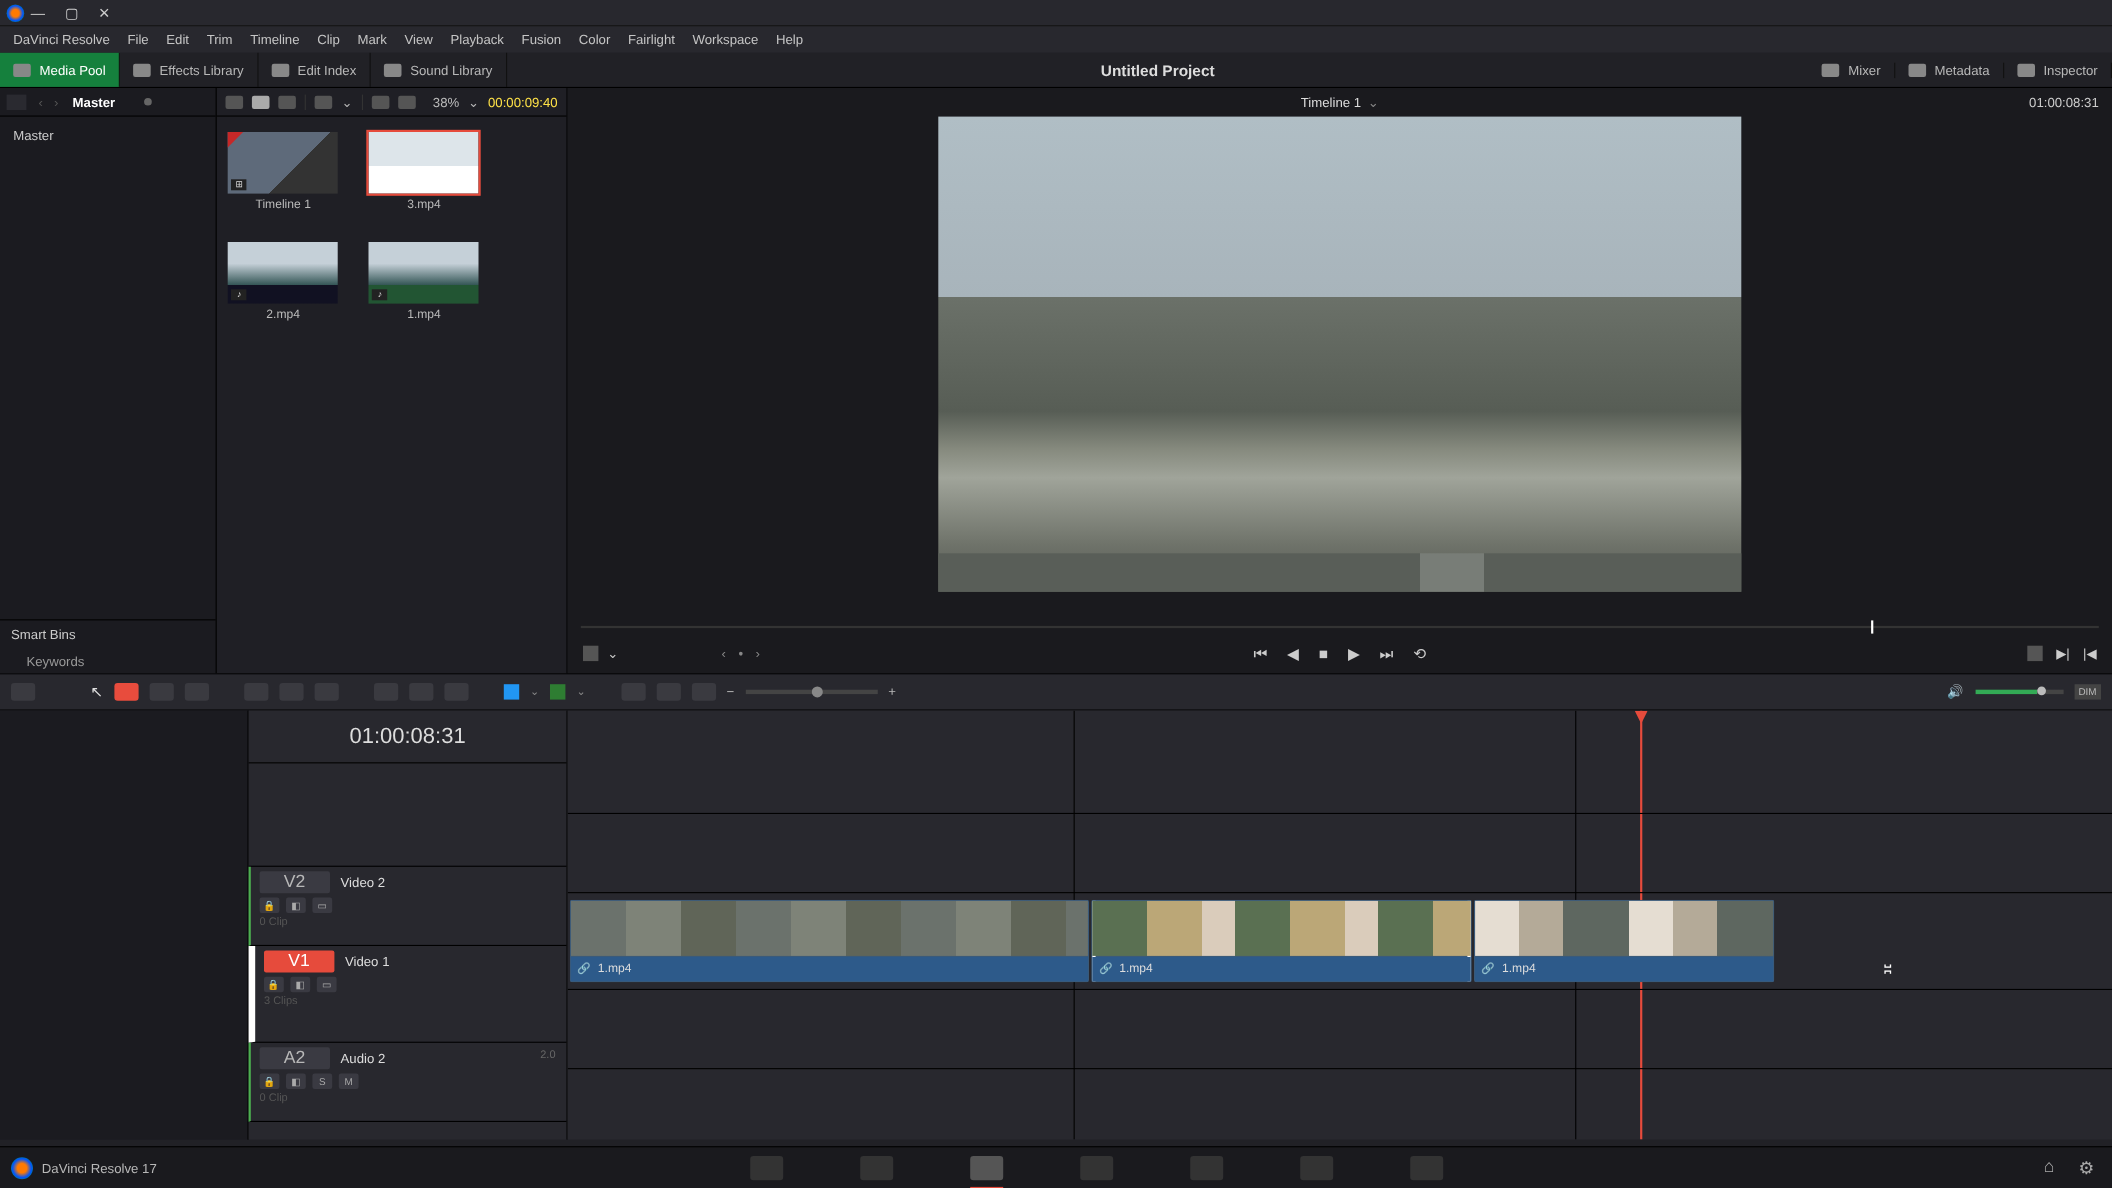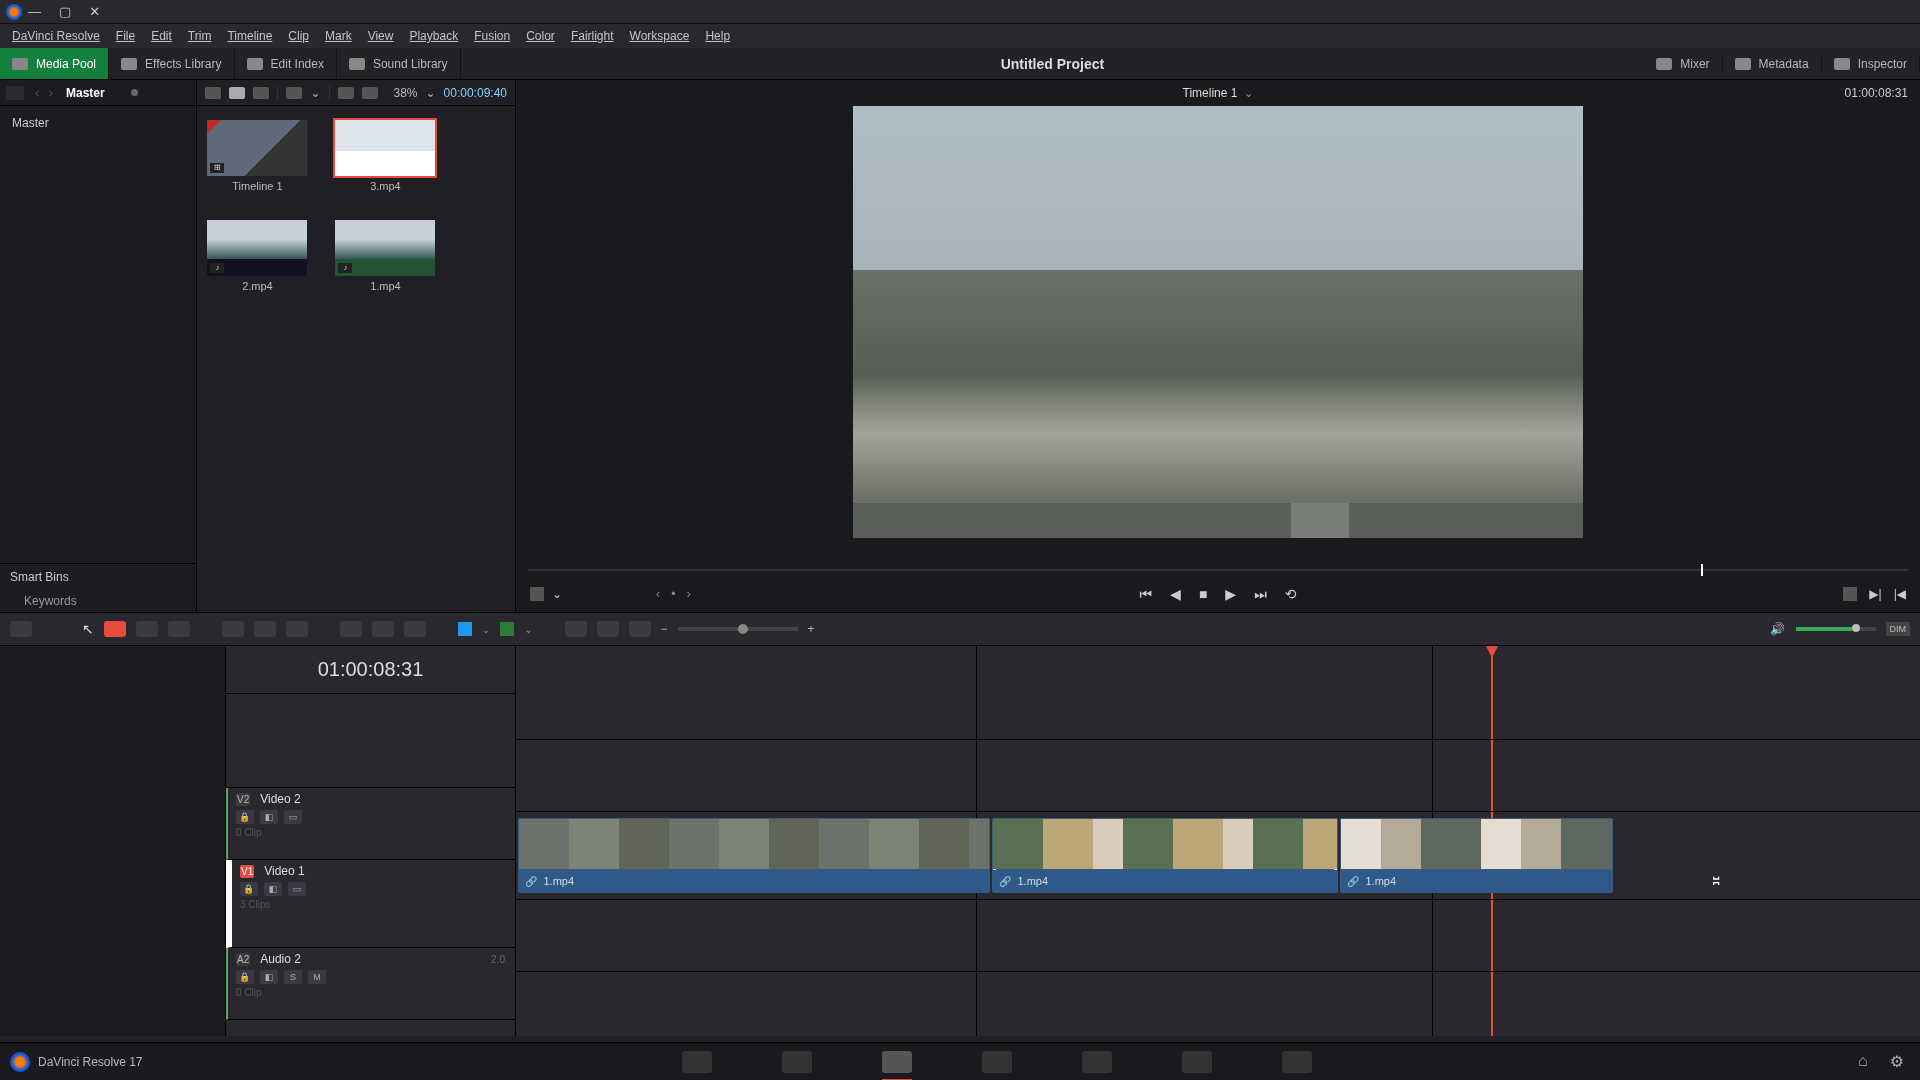--- a/index.html
+++ b/index.html
@@ -7,21 +7,21 @@
 
 
 .titlebar { height: 24px; background: #28282e; display: flex; align-items: center; padding: 0 6px; border-bottom: 1px solid #111; }
 .titlebar .logo { width: 16px; height: 16px; border-radius: 50%; background: radial-gradient(circle, #ff7a00 30%, #0055ff 60%, #009933 90%); margin-right: 6px; }
 .titlebar .title { font-size: 11px; color: #ccc; flex: 1; }
 .titlebar .winbtns { display: flex; gap: 18px; font-size: 13px; color: #ccc; }
 .titlebar .winbtns span { cursor: default; }
 
 
 .menubar { height: 24px; background: #28282e; display: flex; align-items: center; padding: 0 4px; font-size: 12px; color: #c5c5c5; }
-.menubar span { padding: 0 8px; text-decoration: underline; }
+.menubar span { padding: 0 8px; }
 
 
 .toolbar { height: 32px; background: #212126; display: flex; align-items: center; border-bottom: 1px solid #000; }
 .toolbar .wsbtn { display: flex; align-items: center; padding: 0 12px; height: 100%; gap: 8px; color: #b8b8b8; border-right: 1px solid #111; }
 .toolbar .wsbtn.active { background: #15803d; color: #fff; }
 .toolbar .wsbtn .ico { width: 16px; height: 12px; background: #888; border-radius: 2px; }
 .toolbar .spacer { flex: 1; display: flex; justify-content: center; align-items: center; font-size: 14px; color: #ddd; font-weight: bold; }
 .toolbar .right { display: flex; }
 
 
@@ -41,21 +41,21 @@
 .smartbins .hdr { padding: 6px 10px; color: #ccc; }
 .smartbins .sub { padding: 4px 24px; color: #999; }
 
 .mp-grid { flex: 1; display: flex; flex-direction: column; }
 .mp-gridtop { height: 26px; display: flex; align-items: center; gap: 8px; padding: 0 8px; border-bottom: 1px solid #000; }
 .mp-gridtop .ic { width: 16px; height: 12px; background: #555; border-radius: 2px; }
 .mp-gridtop .ic.sel { background: #aaa; }
 .mp-gridtop .sep { width: 1px; height: 14px; background: #333; }
 .mp-gridtop .gap { flex: 1; }
 .mp-gridtop .zoom { color: #bbb; }
-.mp-gridtop .tc { color: #7dd3fc; }
+.mp-gridtop .tc { color: #fde047; }
 .thumbs { display: flex; flex-wrap: wrap; gap: 28px; padding: 14px 10px; }
 .thumb { width: 100px; display: flex; flex-direction: column; align-items: center; gap: 4px; }
 .thumb .img { width: 100px; height: 56px; background: #3a4a5a; position: relative; }
 .thumb.sel .img { outline: 2px solid #e64b3c; }
 .thumb .img.tl { background: linear-gradient(135deg, #5e6a7a 60%, #333 60%); }
 .thumb .img.tl::before { content:""; position:absolute; top:0; left:0; border-top: 14px solid #c62828; border-right: 14px solid transparent; }
 .thumb .img.c3 { background: linear-gradient(#dde5ea 55%, #fff 55%); }
 .thumb .img.c2 { background: linear-gradient(#c5d0d8 35%, #355 70%, #112 70%); }
 .thumb .img.c1 { background: linear-gradient(#c5d0d8 35%, #355 70%, #253 70%); }
 .thumb .badge { position: absolute; left: 3px; bottom: 3px; width: 14px; height: 10px; background: #222; color: #ddd; font-size: 8px; text-align: center; line-height: 10px; }
@@ -100,21 +100,21 @@
 
 .timeline { height: 390px; background: #212126; display: flex; }
 .tl-left { width: 516px; display:flex; }
 .tl-left-gutter { width:226px; background:#1b1b20; border-right:1px solid #000; }
 .tl-trackheaders { flex:1; background:#28282e; border-right:1px solid #000; display:flex; flex-direction:column; }
 .tl-tc { height: 48px; display:flex; align-items:center; justify-content:center; font-size:20px; color:#ddd; border-bottom:1px solid #000; }
 .tl-spacer { height: 94px; border-bottom:1px solid #000; }
 .trackhdr { border-bottom:1px solid #000; padding: 4px 8px; position:relative; border-left: 2px solid #4caf50; }
 .trackhdr.sel { border-left: 6px solid #ffffff; }
 .trackhdr .row1 { display:flex; align-items:center; gap:10px; }
-.trackhdr .tag { background:#3a3a42; padding:1px 1px; font-size:10px; border-radius:2px; }
+.trackhdr .tag { background:#3a3a42; padding:1px 22px; font-size:16px; border-radius:2px; }
 .trackhdr .tag.sel { background:#e64b3c; color:#fff; }
 .trackhdr .name { color:#ddd; }
 .trackhdr .meta { color:#666; font-size:10px; position:absolute; right:10px; top:6px; }
 .trackhdr .row2 { display:flex; gap:6px; margin-top:4px; }
 .trackhdr .tb { width:18px; height:14px; background:#3a3a42; border-radius:2px; font-size:9px; text-align:center; line-height:14px; color:#aaa; }
 .trackhdr .sub { color:#555; font-size:10px; margin-top:3px; }
 .trackhdr.v { height: 72px; }
 .trackhdr.v1 { height: 88px; }
 .trackhdr.a { height: 72px; }
 

